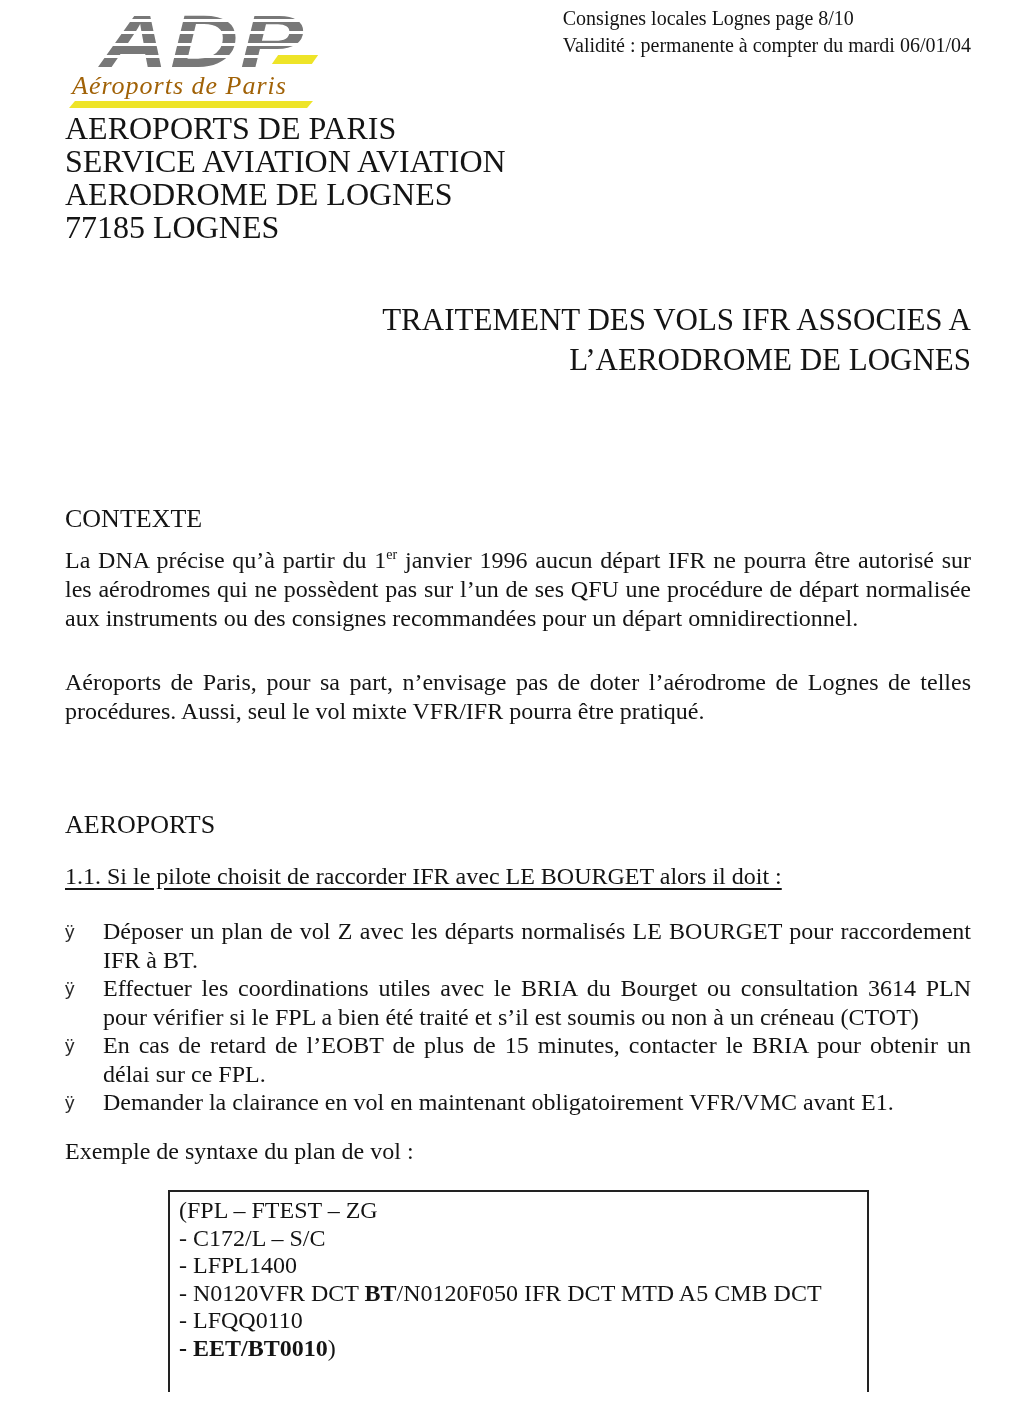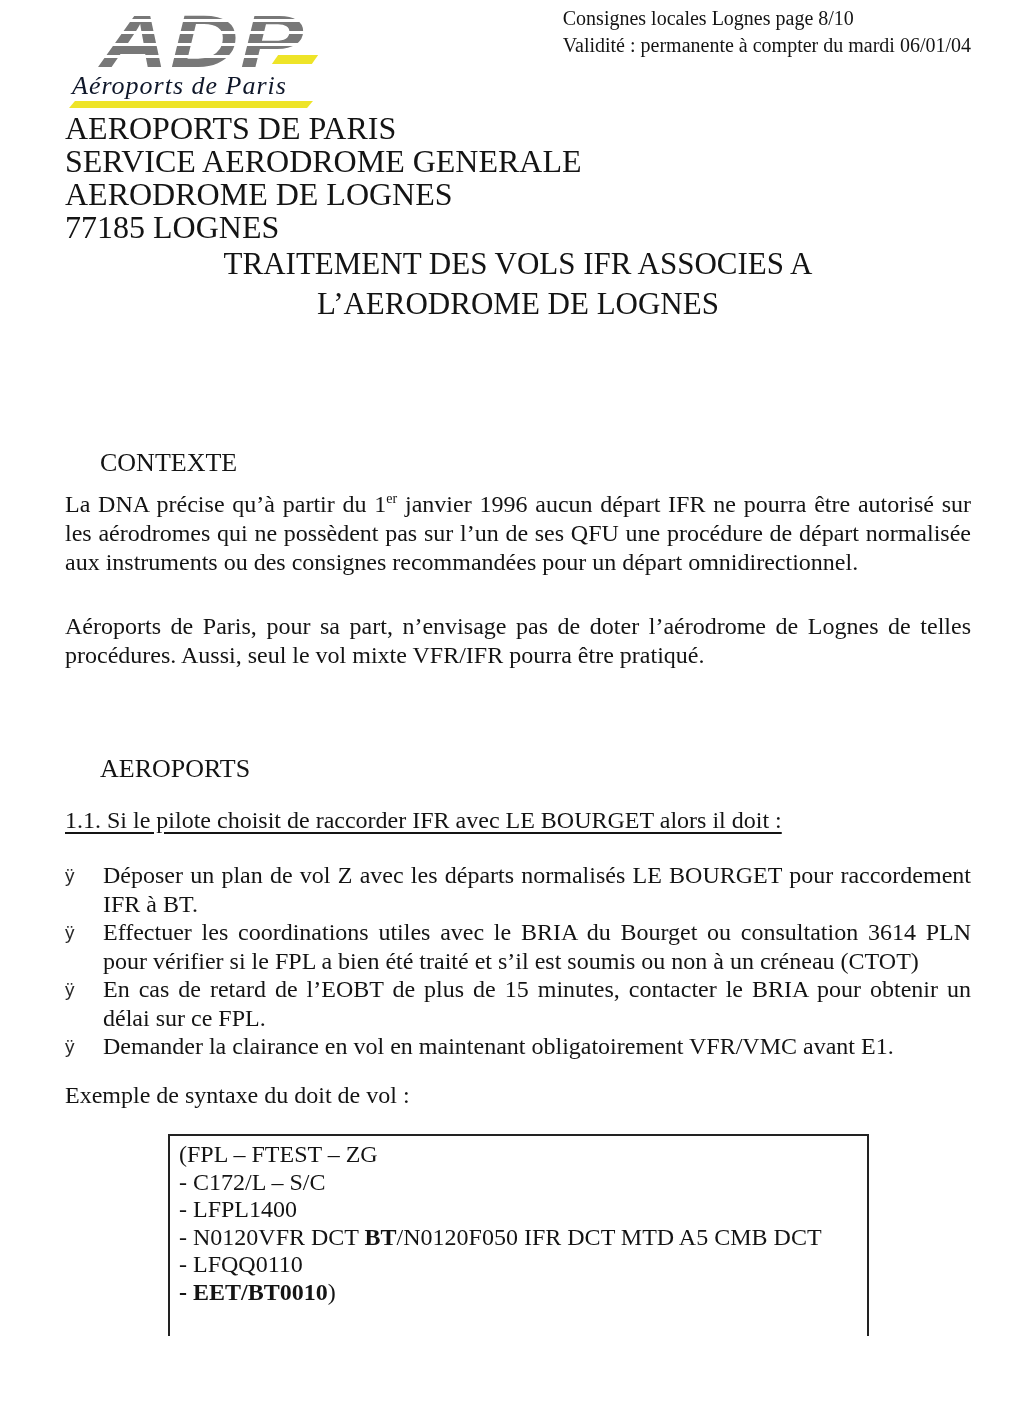--- a/index.html
+++ b/index.html
@@ -58,27 +58,28 @@
     line-height: 27px;
     white-space: nowrap;
   }
 
   
   .content { position: absolute; left: 65px; top: 112px; width: 906px; }
 
   .address { font-size: 32px; line-height: 33px; }
 
   .doc-title {
-    text-align: center;
+    margin-top: 56px;
+    text-align: right;
     font-size: 31px;
     line-height: 40px;
     font-weight: normal;
   }
 
-  .section-heading { margin-top: 124px; font-size: 26px; font-weight: normal; margin-left: 35px; }
+  .section-heading { margin-top: 124px; font-size: 26px; font-weight: normal; }
   .section-heading.consignes { margin-top: 84px; }
 
   .para { margin-top: 12px; font-size: 24px; line-height: 29px; text-align: justify; }
   .para.second { margin-top: 35px; }
   sup.ord { font-size: 14px; vertical-align: super; line-height: 0; }
 
   .sub1 {
     margin-top: 28px;
     font-size: 26px;
     font-weight: normal;
@@ -123,34 +124,34 @@
 <body>
 
 <div class="page">
 
   <div class="logo">
     <div class="adp-wrap">
       <div class="adp-letters" style="color: rgb(120, 120, 120);">ADP</div>
       <div class="adp-stripes"></div>
       <div class="adp-yellow-tail" style="background: rgb(238, 228, 40);"></div>
     </div>
-    <div class="logo-subtitle" style="color: #0f172a;">Aéroports de Paris</div>
+    <div class="logo-subtitle" style="color: #a16207;">Aéroports de Paris</div>
     <div class="logo-bar" style="background: rgb(238, 228, 40);"></div>
   </div>
 
   <div class="header-right">
     <div>Consignes locales Lognes  page 8/10</div>
     <div>Validité : permanente à compter du mardi  06/01/04</div>
   </div>
 
   <div class="content">
 
     <div class="address">
       <div>AEROPORTS DE PARIS</div>
-      <div>SERVICE AERODROME GENERALE</div>
+      <div>SERVICE AVIATION AVIATION</div>
       <div>AERODROME DE LOGNES</div>
       <div>77185 LOGNES</div>
     </div>
 
     <h1 class="doc-title">
       <div>TRAITEMENT DES VOLS IFR ASSOCIES A</div>
       <div>L’AERODROME DE LOGNES</div>
     </h1>
 
     <h2 class="section-heading">CONTEXTE</h2>
@@ -176,21 +177,21 @@
       <div class="bullet-row">
         <span class="bullet-glyph">ÿ</span>
         <span class="bullet-text">En cas de retard de l’EOBT de plus de 15 minutes, contacter le BRIA pour obtenir un délai sur ce FPL.</span>
       </div>
       <div class="bullet-row">
         <span class="bullet-glyph">ÿ</span>
         <span class="bullet-text">Demander la clairance en vol en maintenant obligatoirement VFR/VMC avant E1.</span>
       </div>
     </div>
 
-    <p class="example-label">Exemple de syntaxe du doit de vol :</p>
+    <p class="example-label">Exemple de syntaxe du plan de vol :</p>
 
     <div class="fpl-box">
       <div class="fpl-line">(FPL – FTEST – ZG</div>
       <div class="fpl-line">- C172/L – S/C</div>
       <div class="fpl-line">- LFPL1400</div>
       <div class="fpl-line"><span>- N0120VFR DCT </span><span class="bold">BT</span><span>/N0120F050 IFR DCT MTD A5 CMB DCT</span></div>
       <div class="fpl-line">- LFQQ0110</div>
       <div class="fpl-line"><span class="bold">- EET/BT0010</span><span>)</span></div>
     </div>
 

